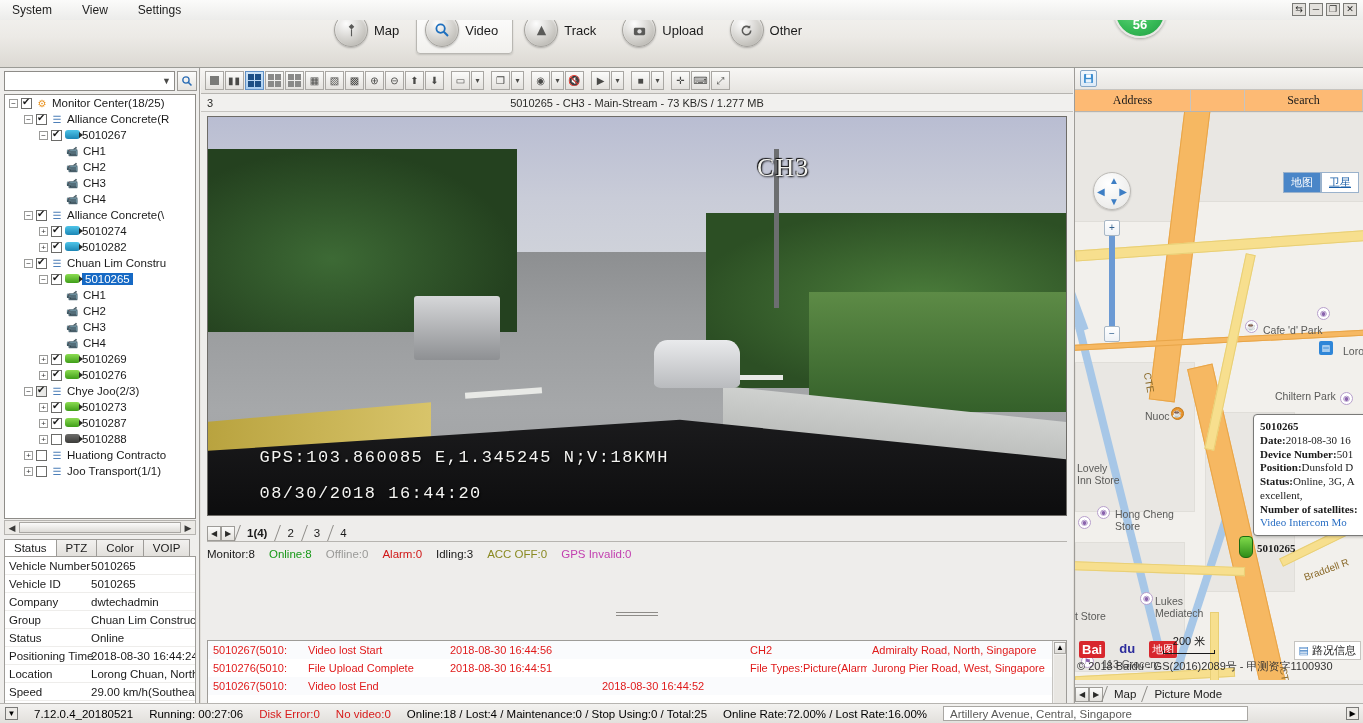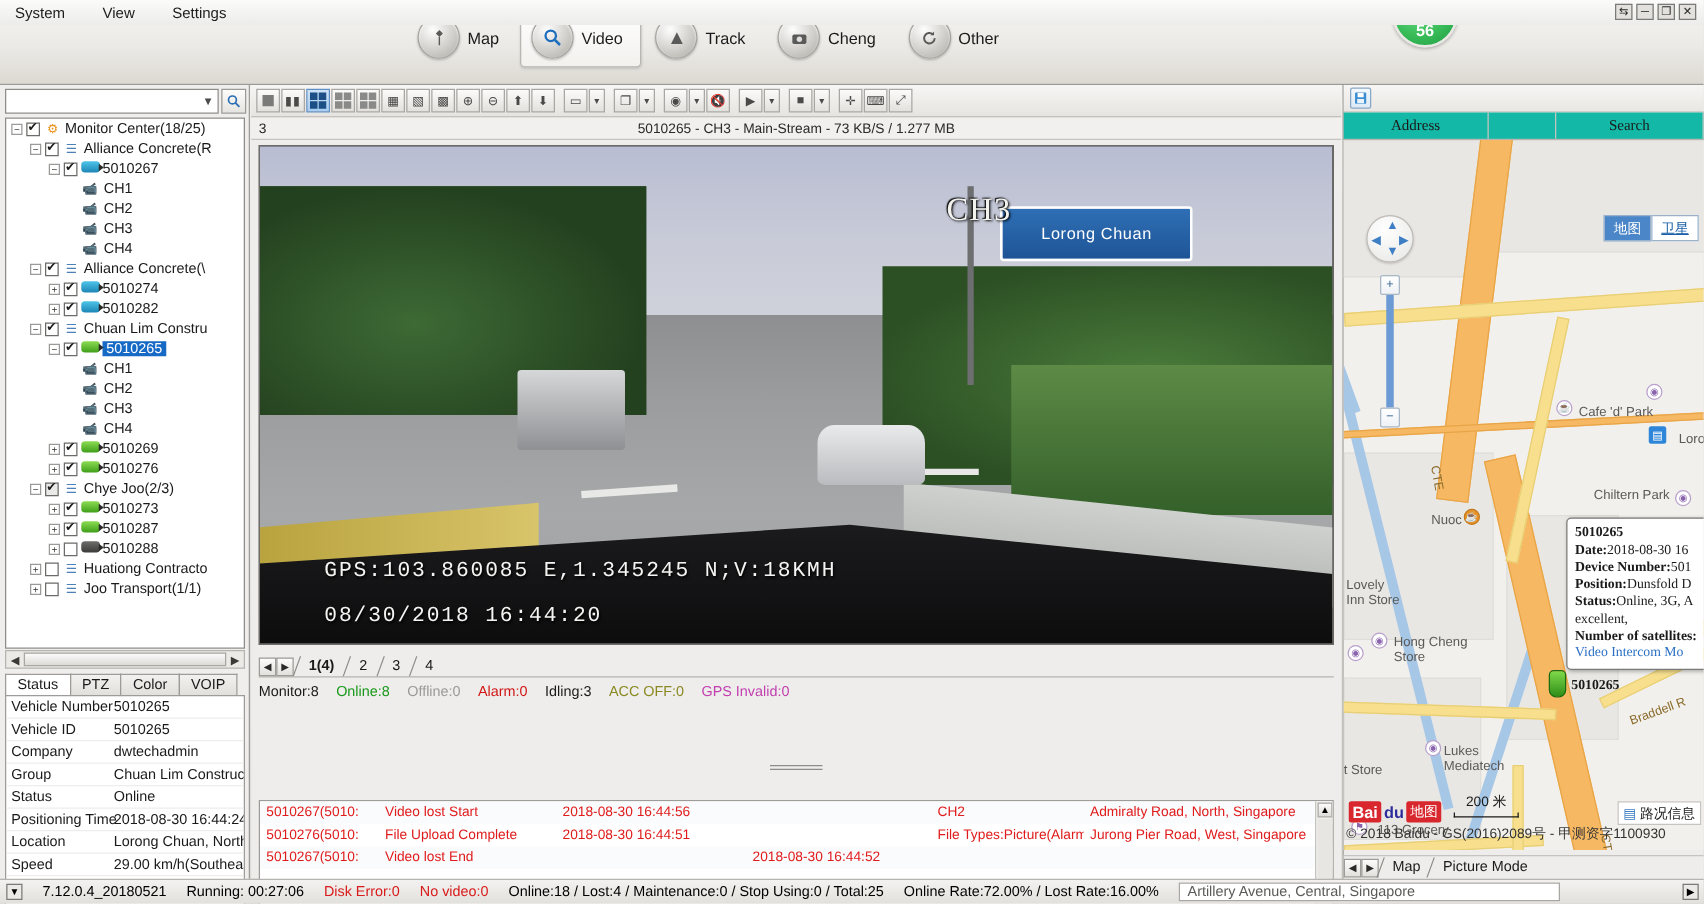--- a/index.html
+++ b/index.html
@@ -268,21 +268,21 @@
   
   .rightpanel {
     position: absolute; left: 1074px; top: 68px; width: 289px; height: 635px;
     background: #eeedeb; border-left: 1px solid #9e9c98;
   }
   .maptop { height: 22px; display: flex; align-items: center; padding-left: 5px;
             background: linear-gradient(#f7f6f4,#e9e7e3); border-bottom: 1px solid #c6c4c0; }
   .savebtn { width: 17px; height: 17px; border: 1px solid #86a7c6; border-radius: 2px;
              background: linear-gradient(#f2f8fd,#dceaf7); display:flex; align-items:center; justify-content:center;
              color:#2e73b8; font-size:11px; }
-  .addrbar { display: flex; height: 22px; border-bottom: 1px solid #b6b4b0; background: #14b8a6; }
+  .addrbar { display: flex; height: 22px; border-bottom: 1px solid #b6b4b0; background: #fdba74; }
   .addrbar .ab { border-right: 1px solid #c6c4c0; display:flex; align-items:center; justify-content:center;
                  font-family:"Liberation Serif", serif; font-size: 12px; color:#1a1a1a; }
   .ab1 { width: 116px; } .ab2 { flex: 1; } .ab3 { width: 118px; border-right:none; }
 
   .mapcanvas {
     position: relative; height: 568px; overflow: hidden;
     background: #f2f0ec;
   }
   .mroad { position: absolute; background: #f7df8e; border: 1px solid #e8cf76; }
   .mroad.major { background: #f6b862; border-color: #e8a548; }
@@ -314,21 +314,21 @@
     color: #1a1a1a; line-height: 1.25; box-shadow: 1px 1px 3px rgba(0,0,0,.25);
   }
   .infobox b { font-weight: bold; }
   .infolinks { color: #2a6fc4; }
   .vehmark { position: absolute; left: 164px; top: 424px; width: 14px; height: 22px;
              border-radius: 4px 4px 6px 6px; background: linear-gradient(#7fd94a,#2f8e18);
              border: 1px solid #1d6b10; }
   .vehlabel { position:absolute; left: 182px; top: 430px; font-family:"Liberation Serif",serif;
               font-size: 11px; font-weight: bold; color:#1a1a1a; }
 
-  .baidu { position:absolute; left: 4px; bottom: 22px; display:flex; align-items:center; gap:2px; }
+  .baidu { position:absolute; left: 4px; bottom: 22px; display:flex; align-items:flex-start; gap:14px; }
   .bai { background:#d8272d; color:#fff; font-weight:bold; font-size:13px; padding:1px 3px; border-radius:2px; }
   .du { color:#2c2c9c; font-weight:bold; font-size:13px; }
   .ditu { background:#d8272d; color:#fff; font-size:11px; padding:1px 3px; border-radius:2px; }
   .scalebar { position:absolute; left: 88px; bottom: 26px; font-size:11px; color:#1a1a1a; text-align:center; }
   .scalebar .bar { width: 52px; height: 4px; border:1px solid #1a1a1a; border-top:none; margin-top:1px; }
   .copyright { position:absolute; left: 2px; bottom: 6px; font-size: 11px; color:#333; white-space:nowrap; }
   .traffic { position:absolute; right: 2px; bottom: 20px; background:#fff; border:1px solid #c6c4c0;
              padding:1px 4px; font-size:11px; color:#1a1a1a; display:flex; align-items:center; gap:3px; }
 
   .mapbottomtabs { position:absolute; left:0; bottom:0; height: 19px; width: 100%;
@@ -381,21 +381,21 @@
         </span>
         <span class="lbl">Track</span>
       </div>
       <div class="rtab">
         <span class="rbtn-icon">
           <svg width="15" height="15" viewBox="0 0 16 16">
               <rect x="2" y="5" width="12" height="8" rx="1.5" fill="currentColor"></rect>
               <circle cx="8" cy="9" r="2.3" fill="#dedede"></circle>
             </svg>
         </span>
-        <span class="lbl">Cheng</span>
+        <span class="lbl">Upload</span>
       </div>
       <div class="rtab">
         <span class="rbtn-icon">
           <svg width="15" height="15" viewBox="0 0 16 16">
               <path d="M12.5 8a4.5 4.5 0 1 1-1.4-3.2" fill="none" stroke="currentColor" stroke-width="1.7"></path>
               <path d="M12 2.4 L12 5.6 L8.8 5.6 Z" fill="currentColor"></path>
             </svg>
         </span>
         <span class="lbl">Other</span>
       </div>
@@ -696,21 +696,20 @@
       <div class="hedgeR"></div>
       <div class="hedgeR2"></div>
       <div class="curbL"></div>
       <div class="curbR"></div>
       <div class="lane" style="left:30%;bottom:30%;width:9%;height:1.4%;transform:rotate(-4deg)"></div>
       <div class="lane" style="left:43%;bottom:20%;width:13%;height:1.8%;transform:rotate(-3deg)"></div>
       <div class="lane" style="left:60%;bottom:34%;width:7%;height:1.2%"></div>
       <div class="truck"></div>
       <div class="car1"></div>
       <div class="signpole"></div>
-      <div class="roadsign">Lorong Chuan</div>
       <div class="chlabel">CH3</div>
       <div class="dashboard"></div>
       <div class="osd l1">GPS:103.860085 E,1.345245 N;V:18KMH</div>
       <div class="osd l2">08/30/2018 16:44:20</div>
     </div>
 
     <div class="pagetabs">
       <div class="pnav">◀</div>
       <div class="pnav">▶</div>
       <div class="ptab active">1(4)</div>

